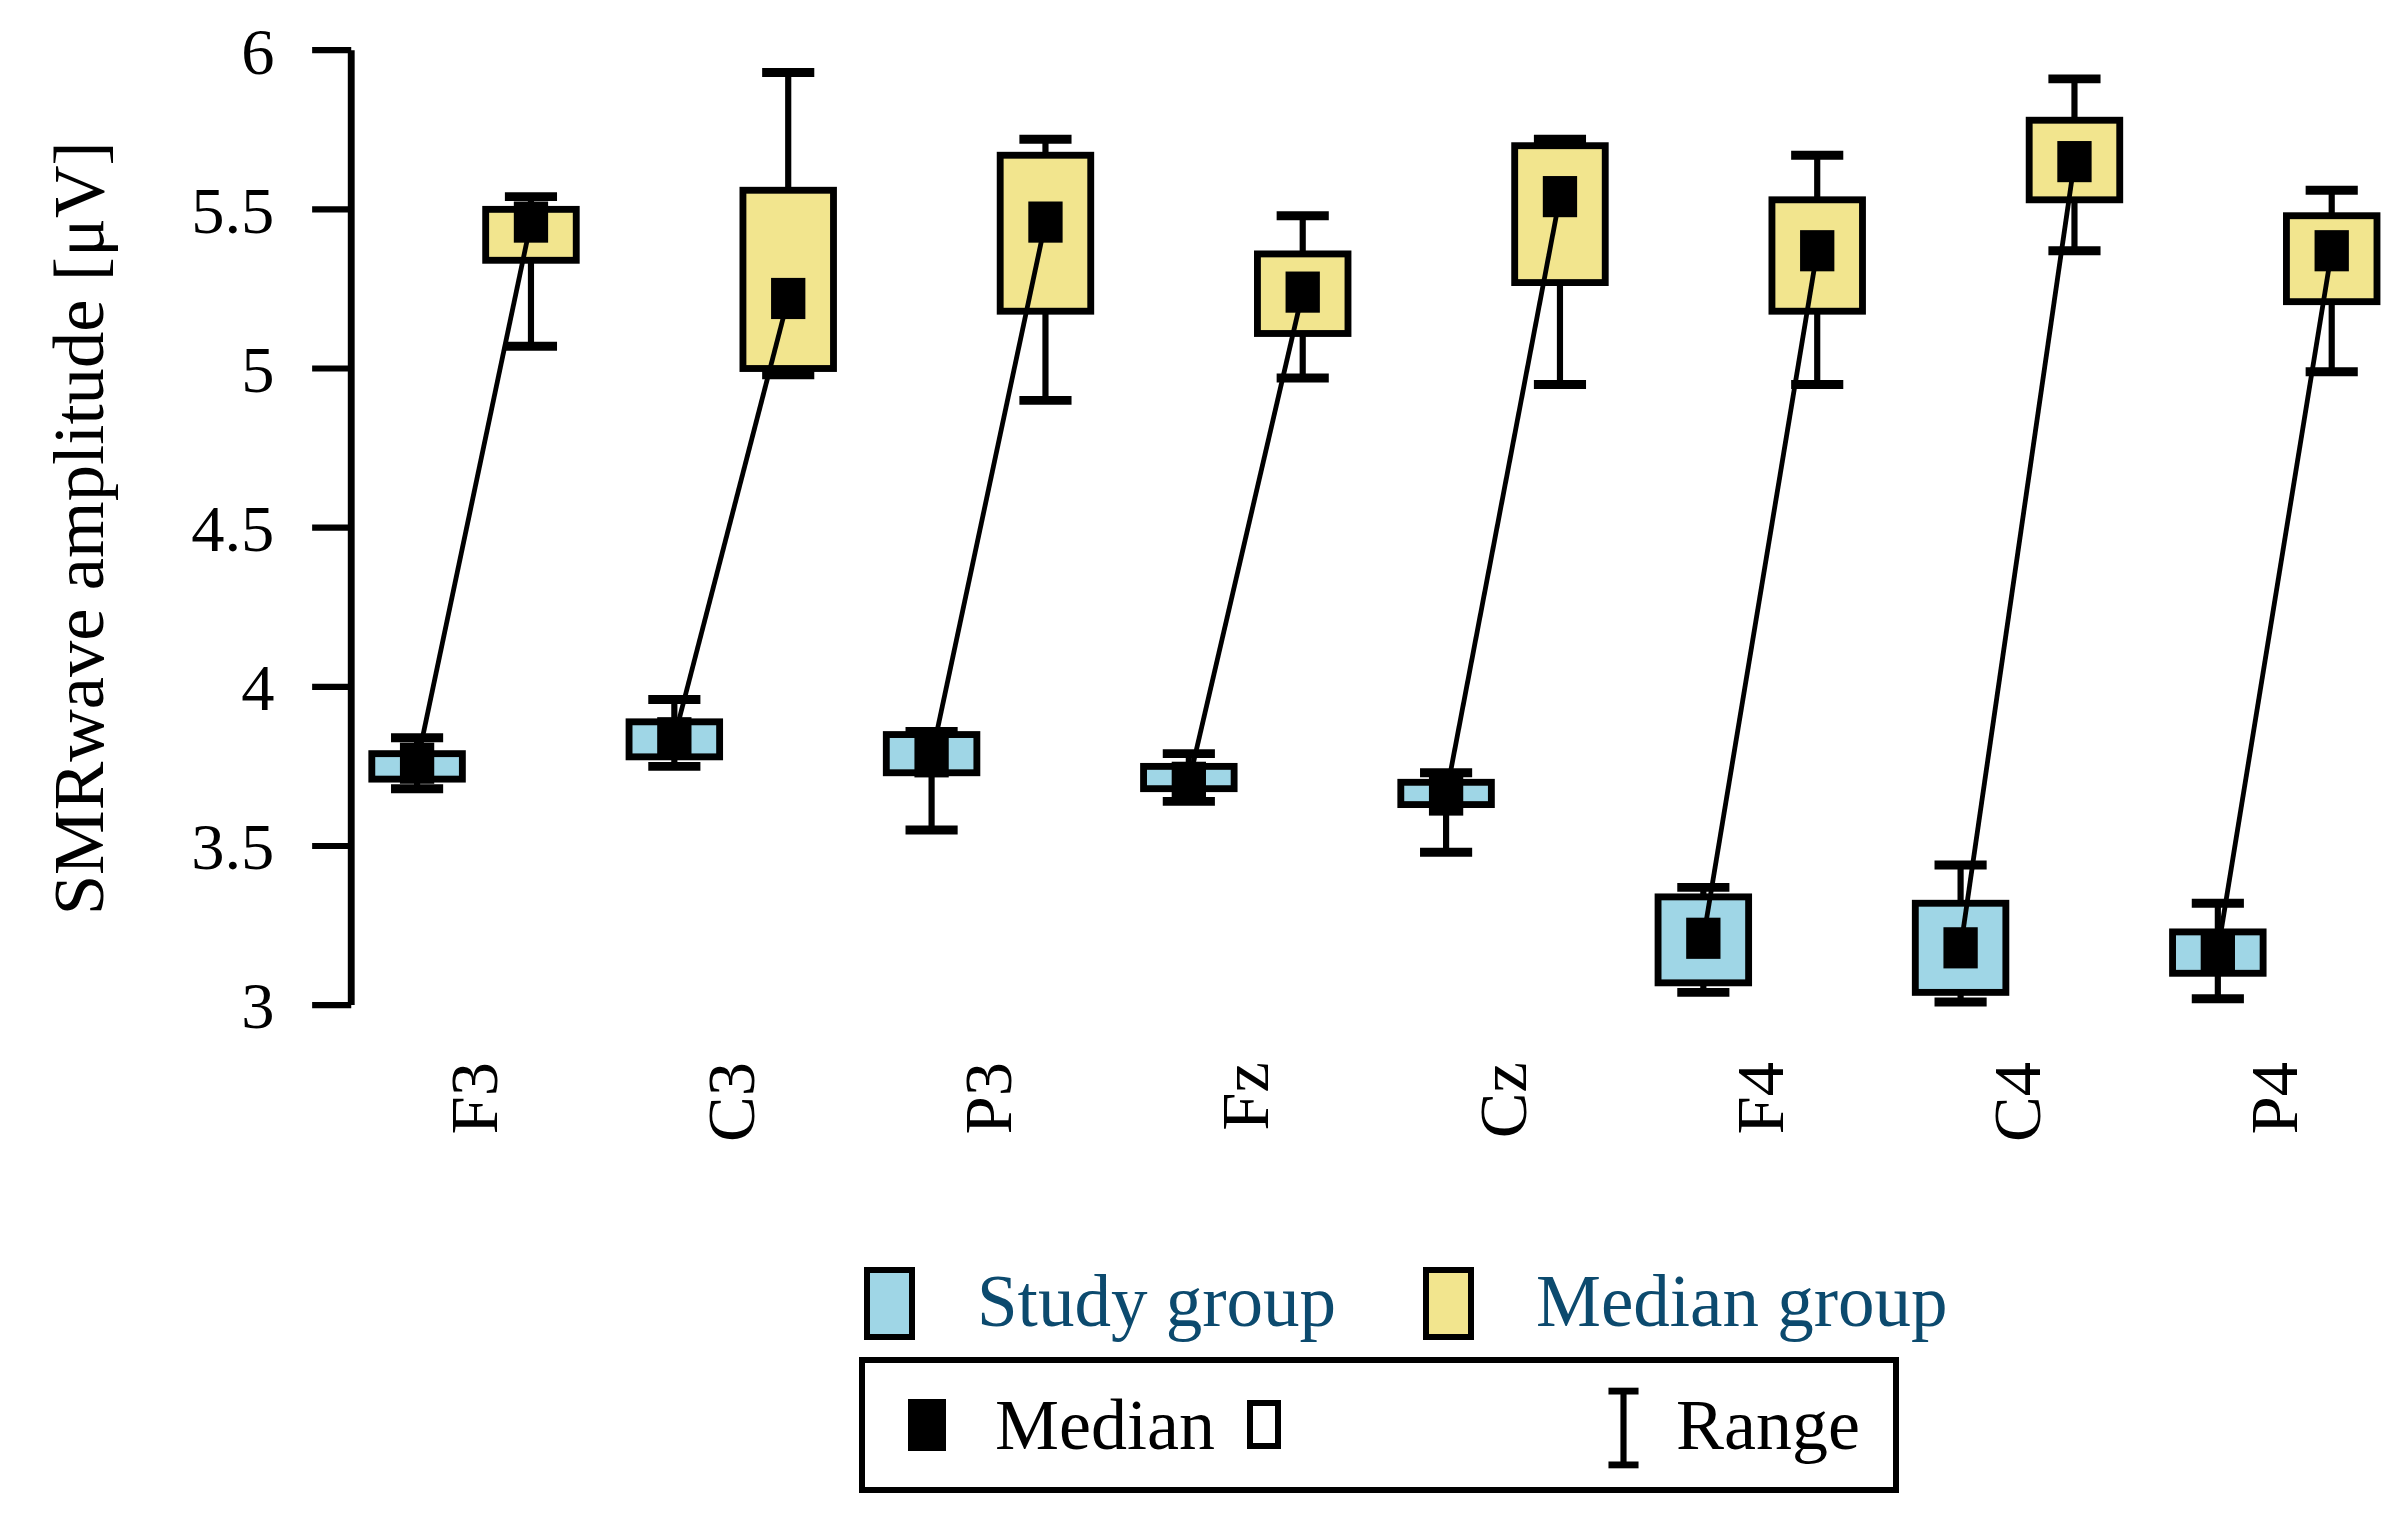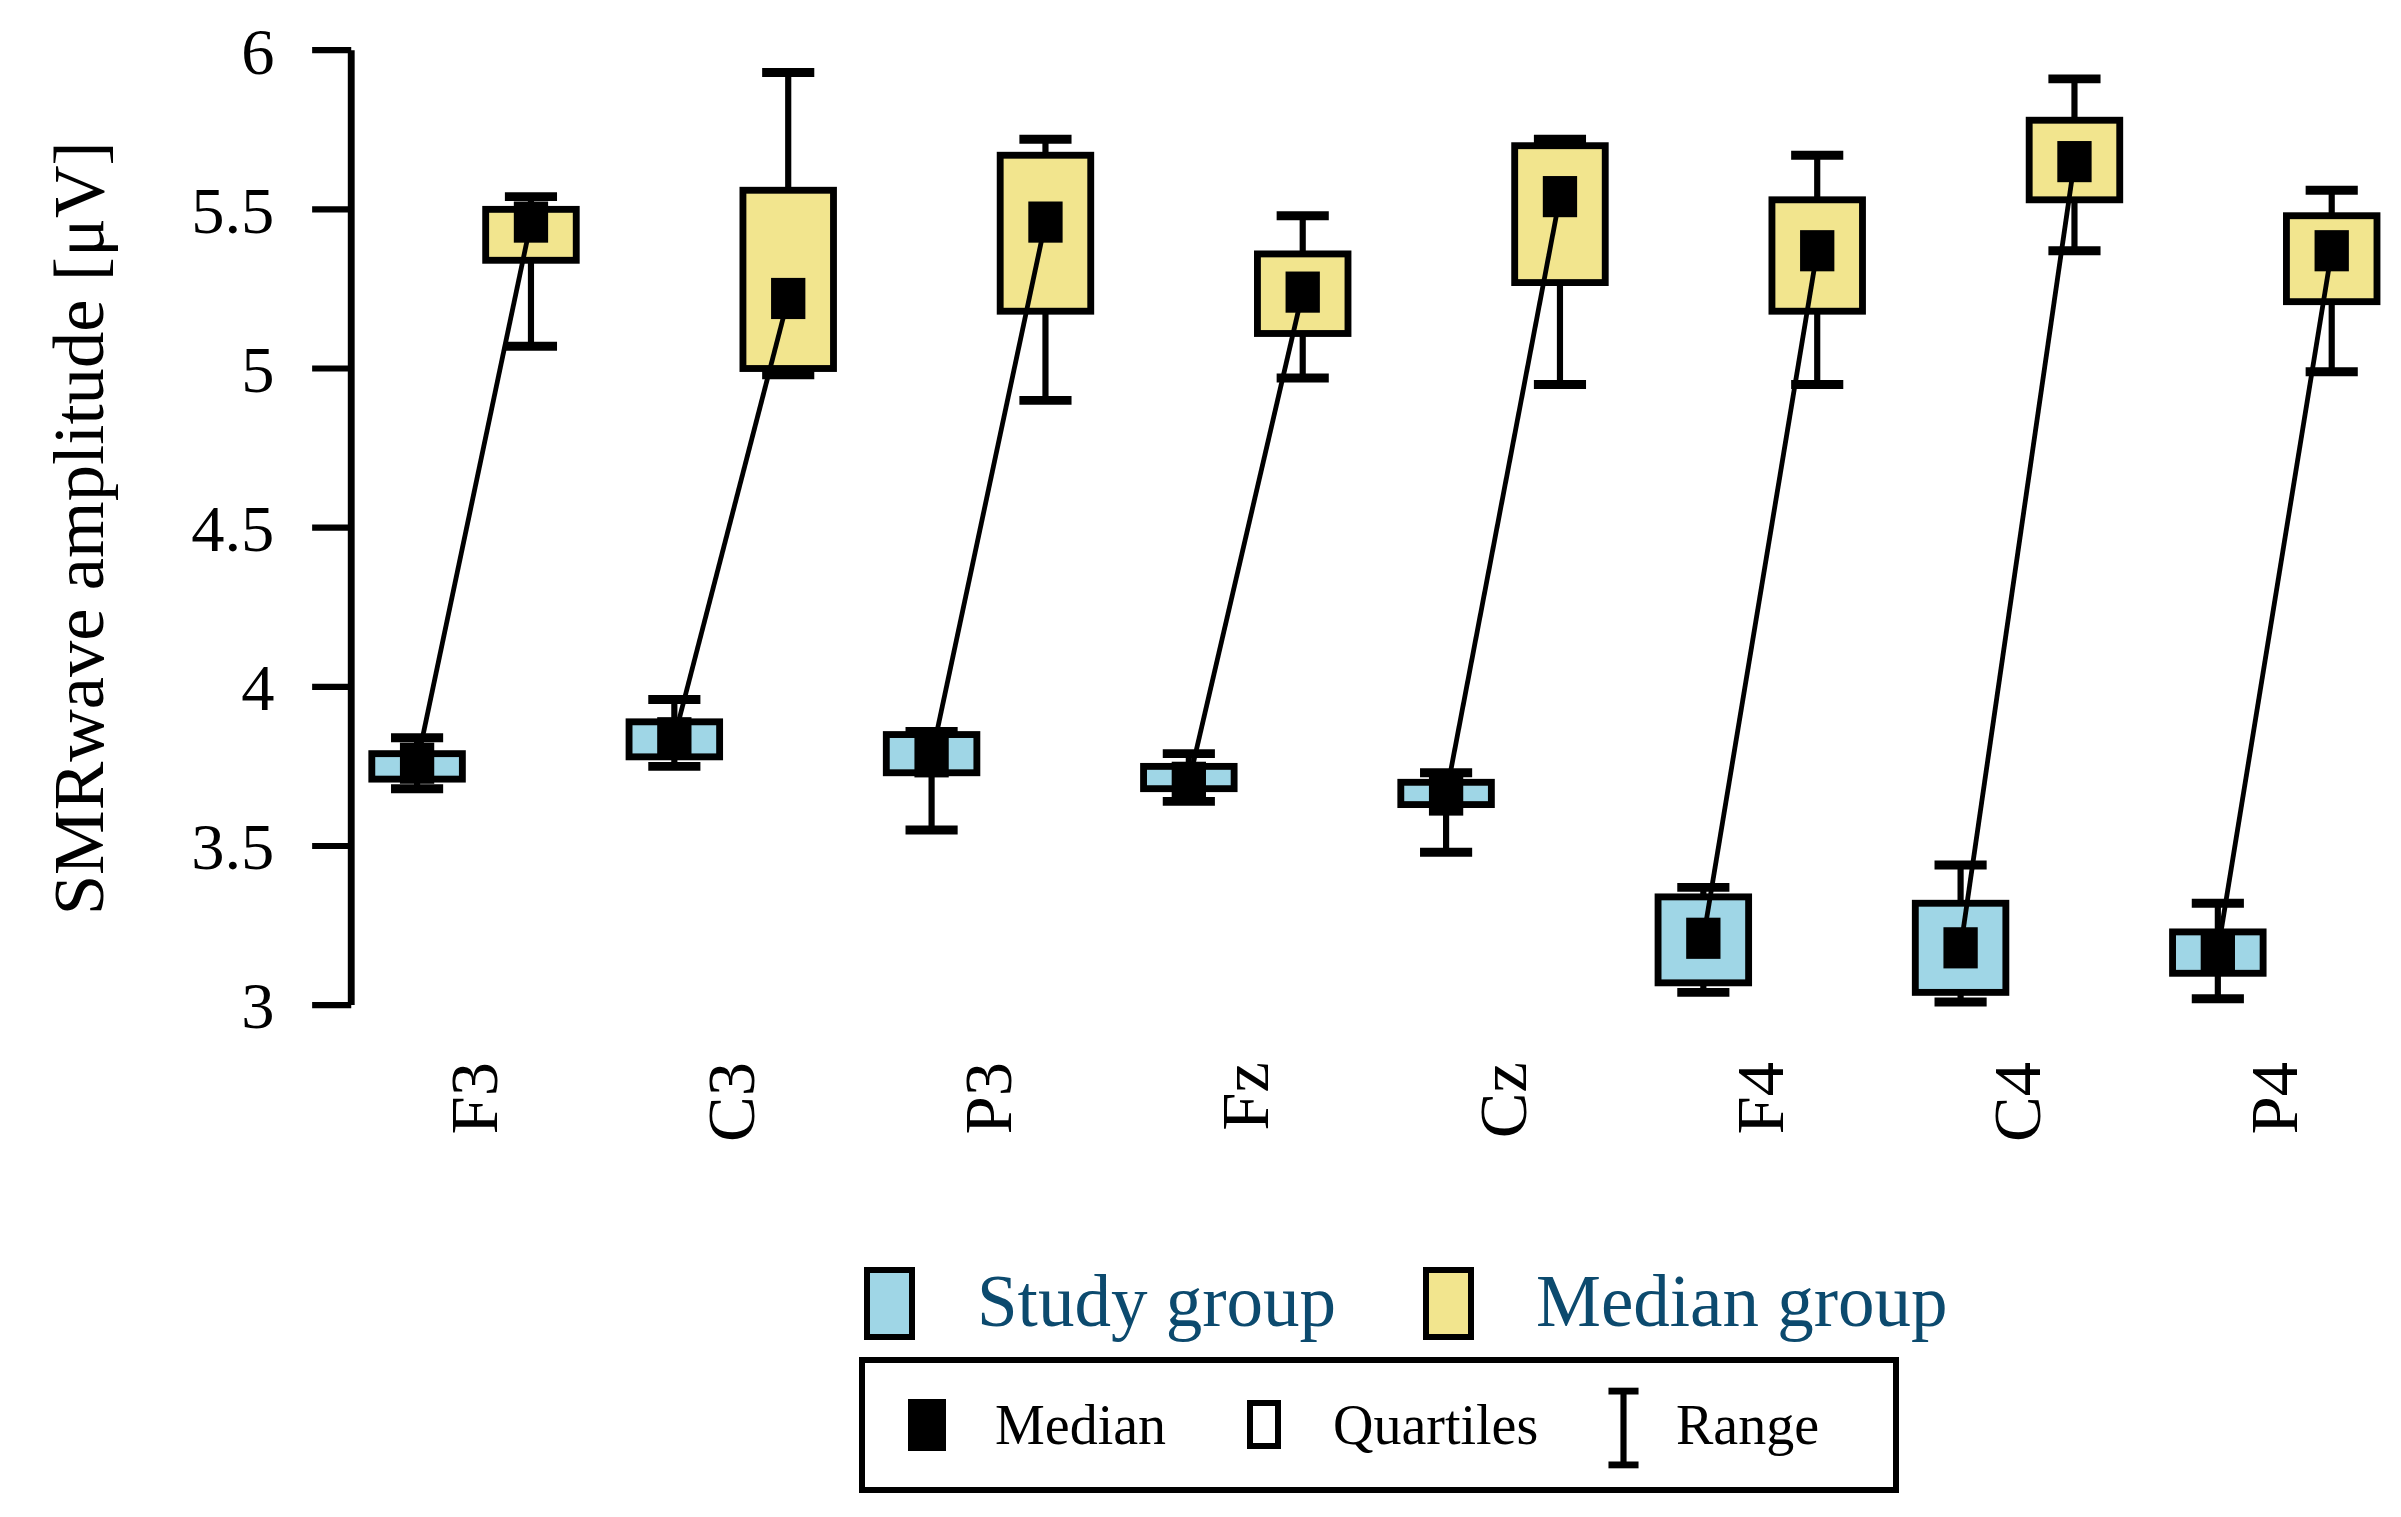--- a/index.html
+++ b/index.html
@@ -32,21 +32,21 @@
   }
   .legend2 .item-swatch-filled {
     position: absolute; left: 43px; top: 36px; width: 38px; height: 52px;
     background: #000;
   }
   .legend2 .item-swatch-open {
     position: absolute; left: 382px; top: 37px; width: 34px; height: 49px;
     border: 6.2px solid #000; box-sizing: border-box; background: #fff;
   }
   .legend2 .l2text {
-    position: absolute; font-size: 56px; line-height: 71px; top: 27.4px; color: #000;
+    position: absolute; font-size: 72px; line-height: 71px; top: 27.4px; color: #000;
     white-space: nowrap;
   }
   .legend2 .range-icon { position: absolute; left: 738px; top: 23px; }
 </style>
 </head>
 <body>
 
 <div class="page">
 
   <svg id="chart-svg" width="2401" height="1517" viewBox="0 0 3500 2211">
@@ -184,21 +184,20 @@
     <span class="swatch" id="study-swatch" style="left: 864px; top: 1267px; background: rgb(159, 214, 230);"></span>
     <span class="ltext" style="left:977px; top:1261px;">Study group</span>
     <span class="swatch" id="control-swatch" style="left: 1423px; top: 1267px; background: rgb(242, 229, 142);"></span>
     <span class="ltext" style="left:1536px; top:1261px;">Median group</span>
   </div>
 
   <div class="legend2">
     <span class="item-swatch-filled"></span>
     <span class="l2text" style="left:130px;">Median</span>
     <span class="item-swatch-open"></span>
-    <span class="l2text" style="left:468px;">Quartiles</span>
     <svg class="range-icon" width="41" height="84" viewBox="0 0 60 122">
       <line x1="8" y1="7" x2="52" y2="7" stroke="#000" stroke-width="10"></line>
       <line x1="30" y1="7" x2="30" y2="115" stroke="#000" stroke-width="9"></line>
       <line x1="8" y1="115" x2="52" y2="115" stroke="#000" stroke-width="10"></line>
     </svg>
     <span class="l2text" style="left:811px;text-align:center;">Range</span>
   </div>
 
 </div>
 

